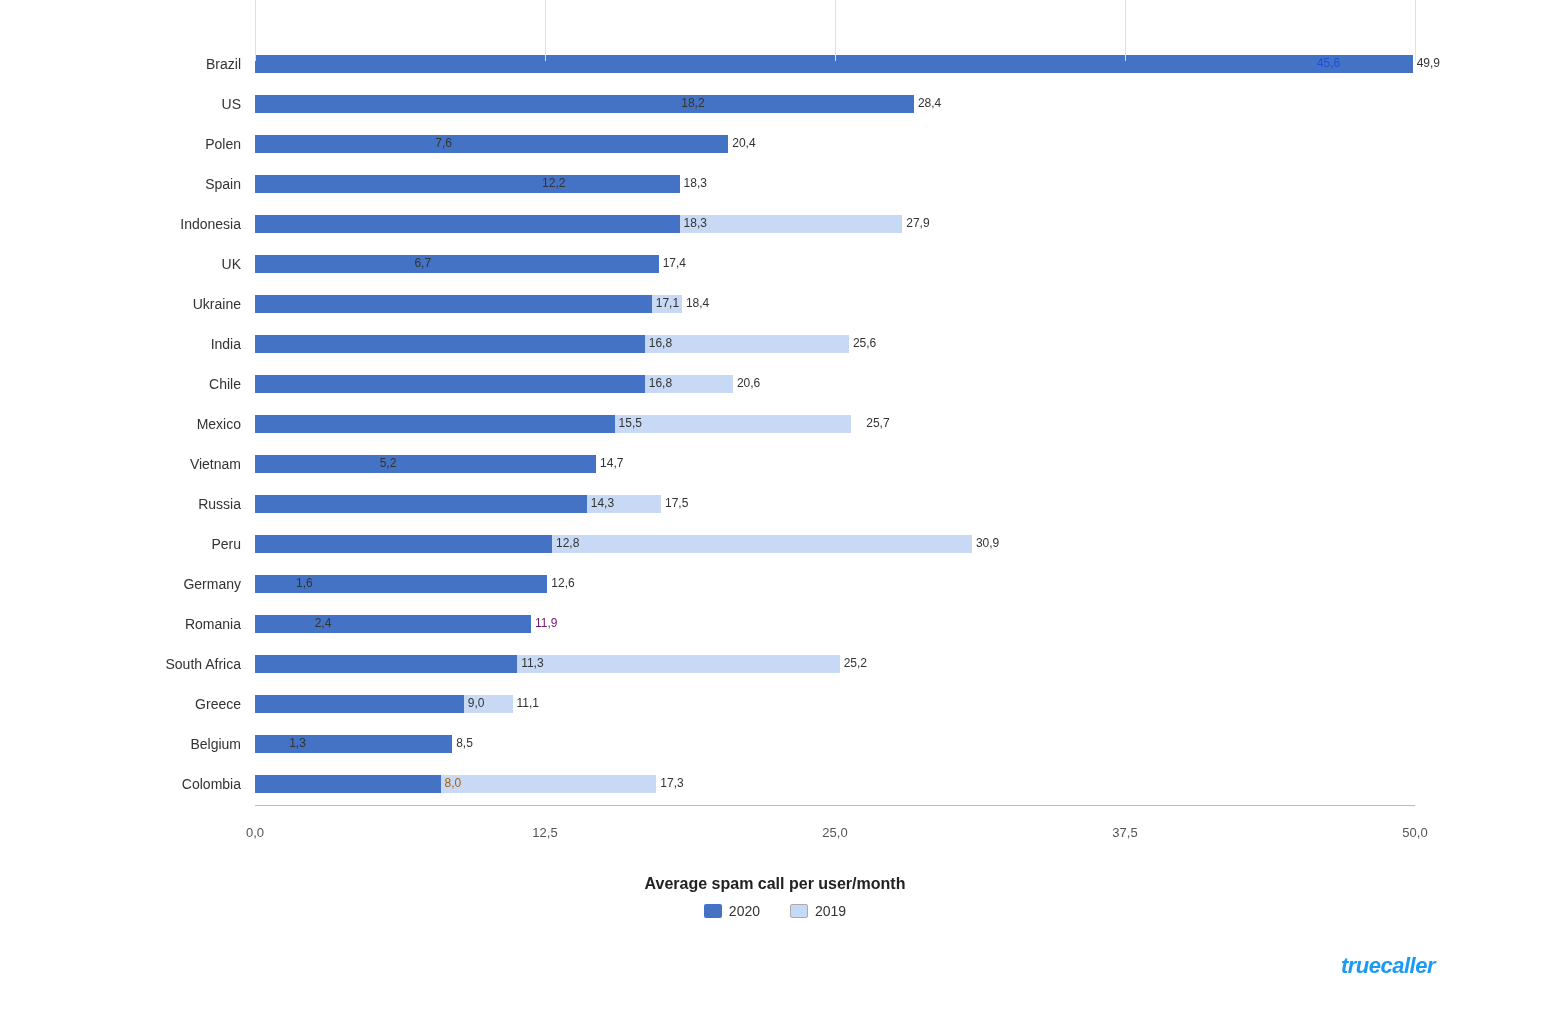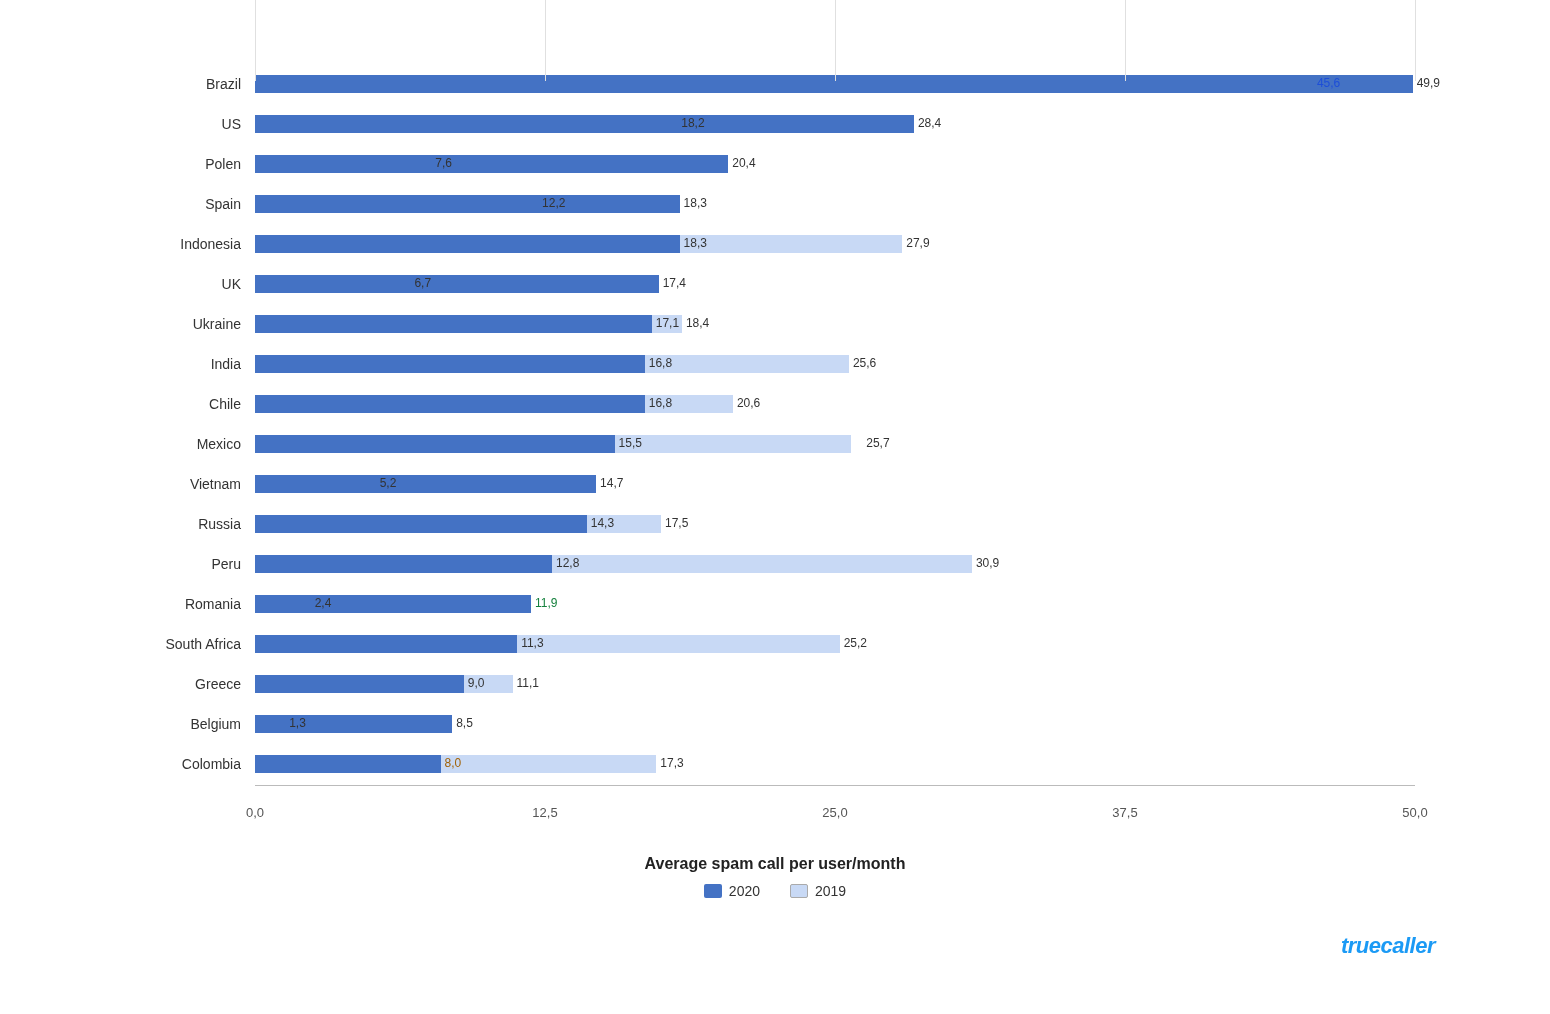--- a/index.html
+++ b/index.html
@@ -220,25 +220,34 @@
         <div class="row">
           <div class="country-label">Peru</div>
           <div class="bars-area" style="height: 28px;">
             <div style="position: absolute; left: 0px; height: 18px; top: 5px; background: rgb(200, 217, 245); width: 61.8%;"></div>
             <div style="position: absolute; left: 0px; height: 18px; top: 5px; background: rgb(68, 114, 196); width: 25.6%;"></div>
             <div class="bar-label-inside" style="left: 25.6%; top: 6px; margin-left: 4px; font-size: 12px; color: rgb(51, 51, 51);">12,8</div>
             <div class="bar-label-inside" style="left: 61.8%; top: 6px; margin-left: 4px; font-size: 12px; color: rgb(51, 51, 51);">30,9</div>
           </div>
         </div>
         <div class="row">
+          <div class="country-label">Germany</div>
+          <div class="bars-area" style="height: 28px;">
+            <div style="position: absolute; left: 0px; height: 18px; top: 5px; background: rgb(200, 217, 245); width: 3.2%;"></div>
+            <div style="position: absolute; left: 0px; height: 18px; top: 5px; background: rgb(68, 114, 196); width: 25.2%;"></div>
+            <div class="bar-label-inside" style="left: 25.2%; top: 6px; margin-left: 4px; font-size: 12px; color: rgb(51, 51, 51);">12,6</div>
+            <div class="bar-label-inside" style="left: 3.2%; top: 6px; margin-left: 4px; font-size: 12px; color: rgb(51, 51, 51);">1,6</div>
+          </div>
+        </div>
+        <div class="row">
           <div class="country-label">Romania</div>
           <div class="bars-area" style="height: 28px;">
             <div style="position: absolute; left: 0px; height: 18px; top: 5px; background: rgb(200, 217, 245); width: 4.8%;"></div>
             <div style="position: absolute; left: 0px; height: 18px; top: 5px; background: rgb(68, 114, 196); width: 23.8%;"></div>
-            <div class="bar-label-inside" style="left: 23.8%; top: 6px; margin-left: 4px; font-size: 12px; color: #15803d;">11,9</div>
+            <div class="bar-label-inside" style="left: 23.8%; top: 6px; margin-left: 4px; font-size: 12px; color: #701a75;">11,9</div>
             <div class="bar-label-inside" style="left: 4.8%; top: 6px; margin-left: 4px; font-size: 12px; color: rgb(51, 51, 51);">2,4</div>
           </div>
         </div>
         <div class="row">
           <div class="country-label">South Africa</div>
           <div class="bars-area" style="height: 28px;">
             <div style="position: absolute; left: 0px; height: 18px; top: 5px; background: rgb(200, 217, 245); width: 50.4%;"></div>
             <div style="position: absolute; left: 0px; height: 18px; top: 5px; background: rgb(68, 114, 196); width: 22.6%;"></div>
             <div class="bar-label-inside" style="left: 22.6%; top: 6px; margin-left: 4px; font-size: 12px; color: rgb(51, 51, 51);">11,3</div>
             <div class="bar-label-inside" style="left: 50.4%; top: 6px; margin-left: 4px; font-size: 12px; color: rgb(51, 51, 51);">25,2</div>

